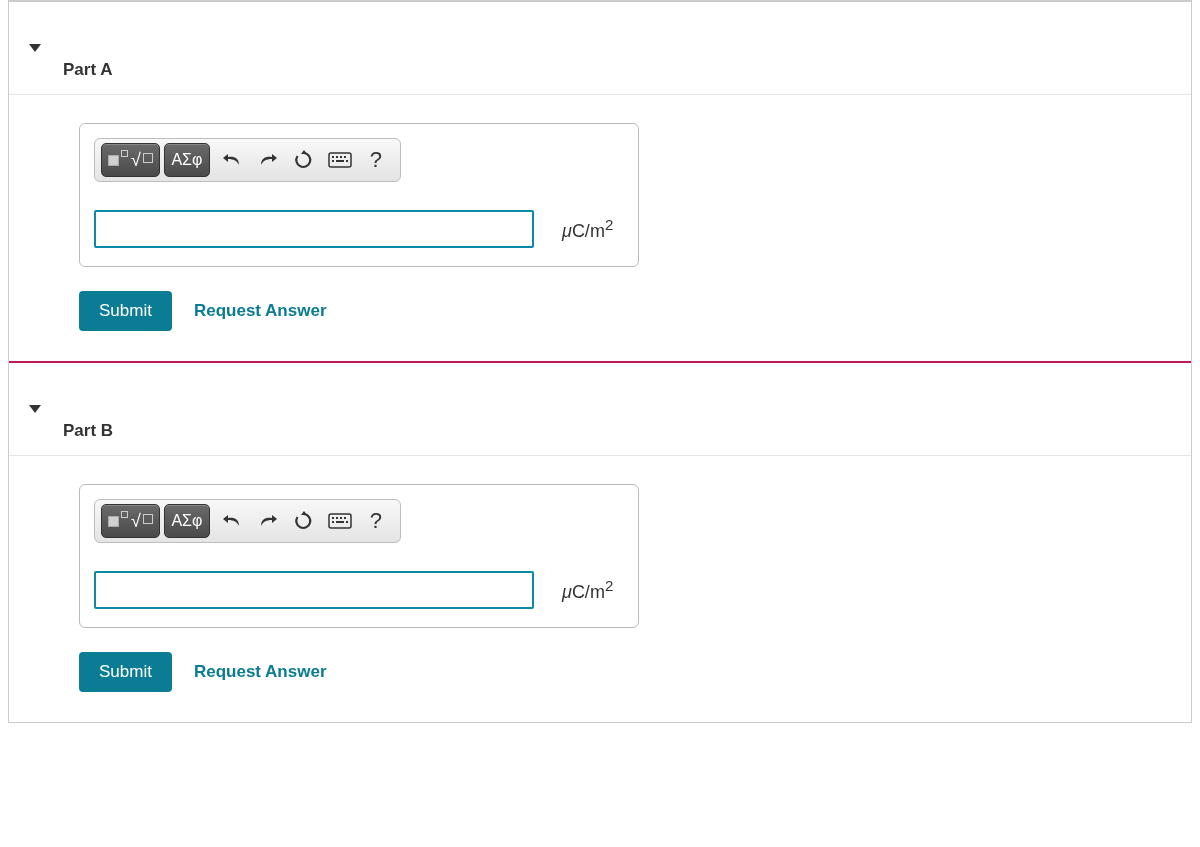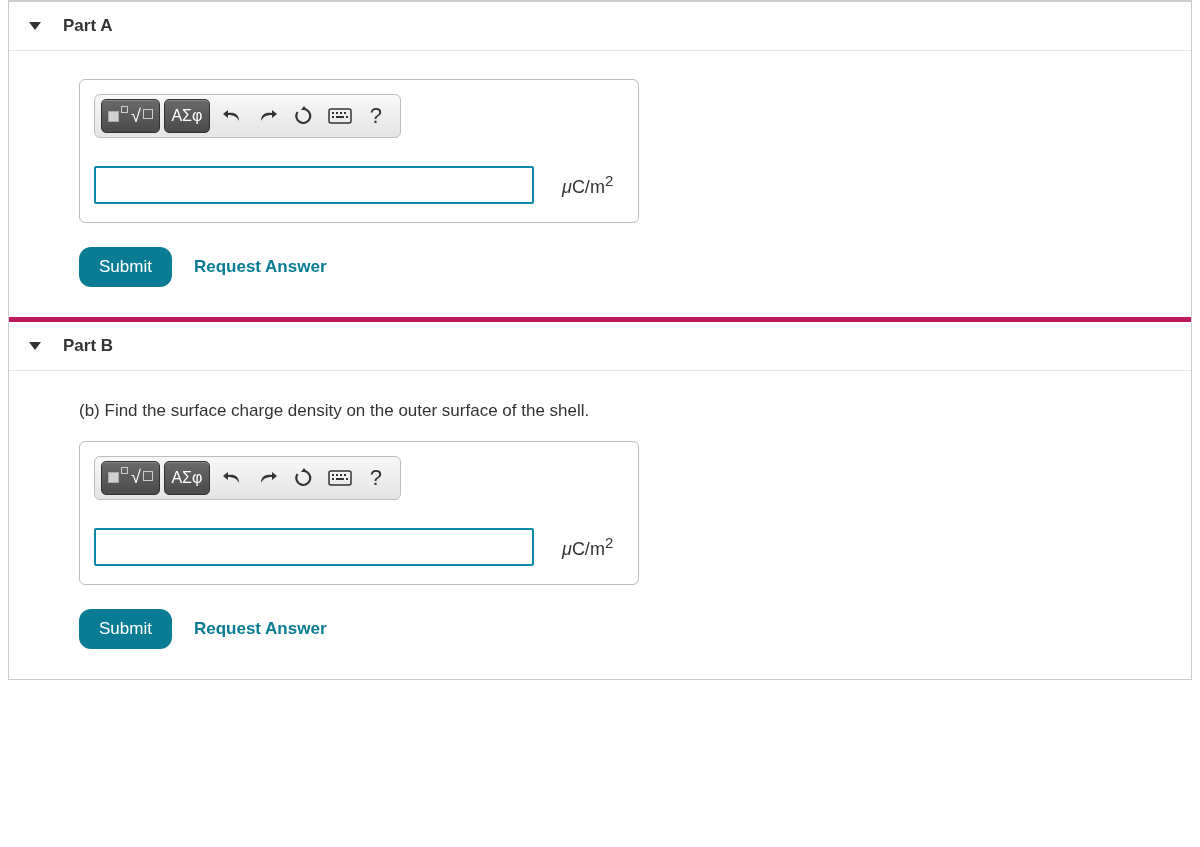--- a/index.html
+++ b/index.html
@@ -32,20 +32,21 @@
     width: 0; height: 0;
     border-left: 6px solid transparent;
     border-right: 6px solid transparent;
     border-top: 8px solid #333;
     margin-right: 22px;
   }
   .part-title {
     font-weight: bold;
     font-size: 17px;
     color: #333;
+    margin-top: 44px;
   }
   .part-body {
     padding: 28px 60px 30px 70px;
   }
   .problem-text {
     font-size: 17px;
     line-height: 1.4;
     color: #333;
     margin-bottom: 18px;
   }
@@ -117,21 +118,21 @@
     display: flex;
     align-items: center;
     gap: 22px;
   }
   .submit-btn {
     background: #0a7c94;
     color: #fff;
     border: none;
     padding: 10px 20px;
     font-size: 17px;
-    border-radius: 12px;
+    border-radius: 4px;
     cursor: pointer;
   }
   .request-link {
     color: #0a7c94;
     font-weight: bold;
     font-size: 17px;
     cursor: pointer;
   }
   .template-btn-svg {
     display: inline-flex;
@@ -219,28 +220,25 @@
         <span class="unit"><span class="mu">μ</span><span>C/m</span><sup>2</sup></span>
       </div>
     </div>
 
     <div class="actions">
       <button class="submit-btn">Submit</button>
       <a class="request-link">Request Answer</a>
     </div>
   </div>
 
-  <div class="part-header" style="border-top:5px solid #be185d;">
+  <div class="part-header" style="border-top:2px solid #be185d;">
     <span class="caret"></span>
     <span class="part-title">Part B</span>
   </div>
   <div class="part-body">
-    <div class="problem-text">
-      <span>(b) Find the surface charge density on the outer surface of the shell.</span>
-    </div>
 
     <div class="answer-box">
       <div class="toolbar">
         <div class="tool-btn tool-btn-dark">
           <span class="template-btn-svg">
             <span class="rect-icon"></span>
             <span class="small-box"></span>
               <span class="sqrt-sym">√</span>
               <span class="sqrt-box"></span>
           </span>

